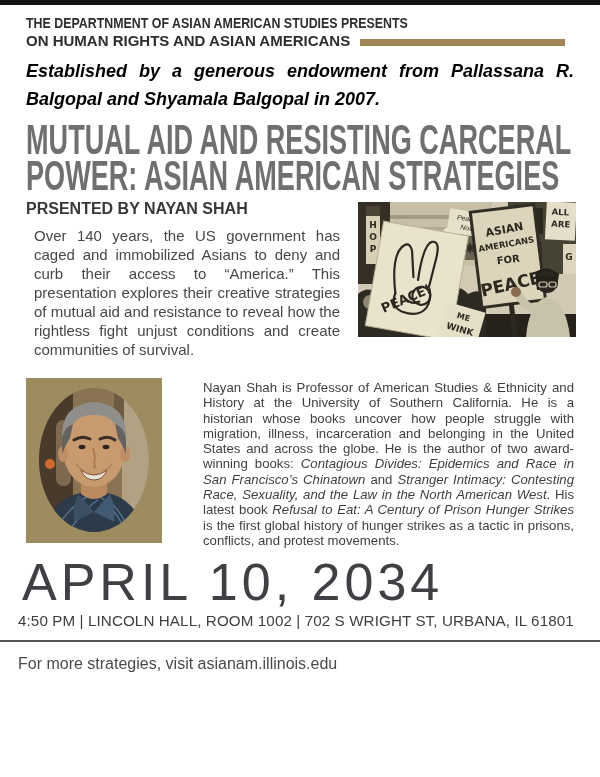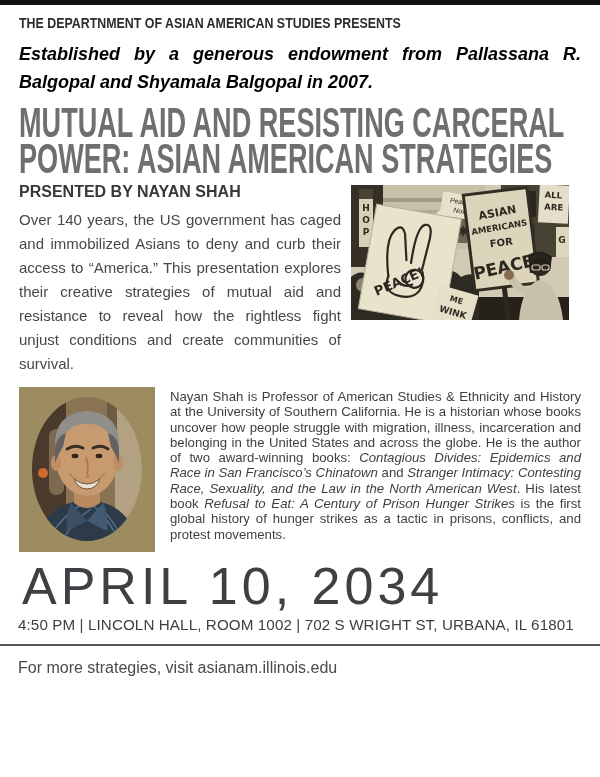--- a/index.html
+++ b/index.html
@@ -7,21 +7,21 @@
     --title-gray:#6f6f6f;
     --top-bar:#131313;
     --tan:#9c8c60;
   }
   html,body{margin:0;padding:0;}
   body{
     width:600px;height:777px;background:#ffffff;overflow:hidden;
     font-family:"Liberation Sans",sans-serif;position:relative;
   }
   .topbar{height:5px;background:var(--top-bar);}
-  .content{padding:0 19px;}
+  .content{padding:0 26px;}
   .eyebrow{
     margin-top:9px;font-size:15.5px;font-weight:700;color:#2d2d2d;
     white-space:nowrap;transform:scaleX(0.80);transform-origin:0 50%;
   }
   .big-title{margin-top:2px;color:var(--title-gray);font-weight:700;}
   .big-title .line{
     font-size:64px;line-height:66px;white-space:nowrap;
     transform:scaleX(0.72);transform-origin:0 50%;letter-spacing:0.5px;
   }
   .subtitle-row{display:flex;align-items:center;margin-top:0;}
@@ -32,24 +32,24 @@
     color:#000000;line-height:28px;text-align:justify;
   }
   .lecture-title{margin-top:8px;color:var(--title-gray);font-weight:700;}
   .lecture-title .line{
     font-size:43px;line-height:36px;white-space:nowrap;
     transform:scaleX(0.63);transform-origin:0 50%;
   }
   .main-row{display:flex;margin-top:7px;}
   .left-col{width:322px;flex:none;}
   .presenter{font-size:16px;font-weight:700;color:#383838;margin:0 0 7px 0;white-space:nowrap;}
-  .abstract{margin:0;font-size:15px;line-height:24px;color:#474747;text-align:justify;}
+  .abstract{margin:8px;font-size:15px;line-height:19px;color:#474747;text-align:justify;}
   .photo-wrap{margin-left:10px;margin-top:2px;flex:none;}
   svg.photo{width:218px;height:135px;display:block;}
-  .bio-row{display:flex;margin-top:11px;}
+  .bio-row{display:flex;margin-top:11px;gap:26px;}
   svg.headshot{width:136px;height:165px;flex:none;display:block;}
   .bio{margin:2px 0 0 15px;font-size:13.2px;line-height:15.3px;color:#3f3f3f;text-align:justify;}
   .date-line{
     margin:7px 0 0 22px;font-size:52px;letter-spacing:4px;color:#3e4044;
     line-height:54px;font-weight:400;white-space:nowrap;
   }
   .details-line{margin:3px 0 0 18px;font-size:15.2px;color:#3e4044;letter-spacing:0.1px;white-space:nowrap;}
   .divider{border:none;border-top:2px solid #53555a;margin:11px 0 0 0;}
   .footer-line{margin:13px 0 0 18px;font-size:16px;color:#4a4a4a;}
   .sign-text{font-family:"DejaVu Sans",sans-serif;font-weight:700;fill:#2c2820;}
@@ -57,20 +57,24 @@
 </head>
 <body>
 
 <div class="topbar"></div>
 
 <div class="content">
 
   <div class="eyebrow">THE DEPARTNMENT OF ASIAN AMERICAN STUDIES PRESENTS</div>
 
 
+  <div class="subtitle-row">
+    <div class="subtitle">ON HUMAN RIGHTS AND ASIAN AMERICANS</div>
+    <div class="gold-bar"></div>
+  </div>
 
   <p class="endowment">Established by a generous endowment from Pallassana R. Balgopal and Shyamala Balgopal in 2007.</p>
 
   <div class="lecture-title">
     <div class="line">MUTUAL AID AND RESISTING CARCERAL</div>
     <div class="line">POWER: ASIAN AMERICAN STRATEGIES</div>
   </div>
 
   <div class="main-row">
     <div class="left-col">

